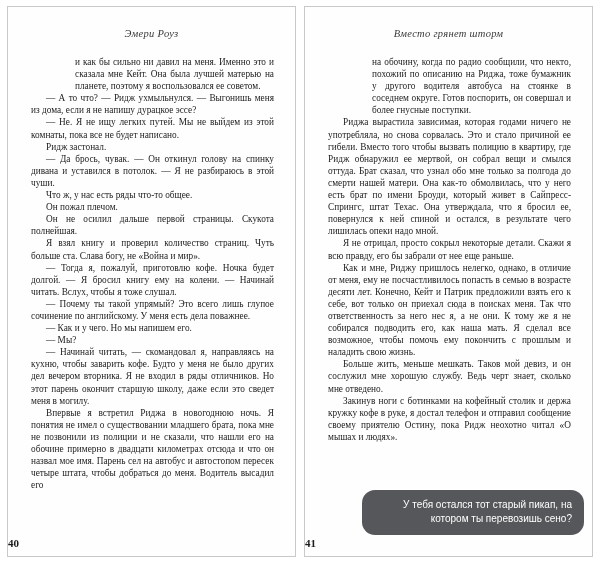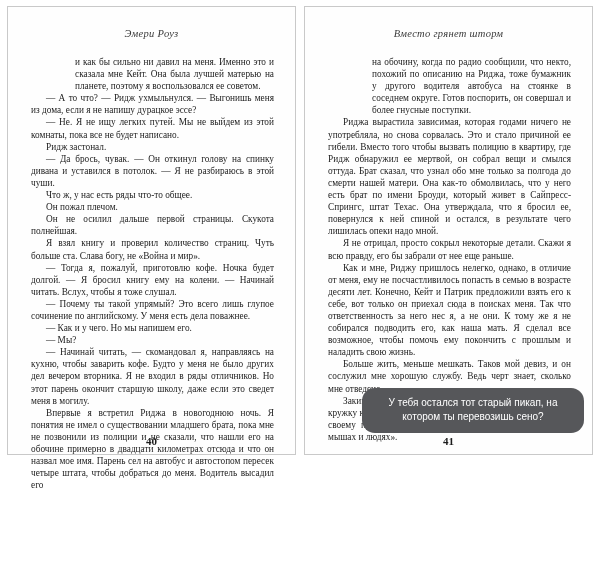--- a/index.html
+++ b/index.html
@@ -11,21 +11,21 @@
     overflow: hidden;
   }
   .spread {
     position: absolute;
     inset: 0;
     background: #ffffff;
   }
   .page {
     position: absolute;
     top: 6px;
-    height: 449px;
+    height: 551px;
     width: 289px;
     background: #fefefe;
     border: 1px solid #c9c9c9;
   }
   .page.left  { left: 7px; }
   .page.right { left: 304px; }
   .running-head {
     margin-top: 21px;
     text-align: center;
     font-style: italic;
@@ -44,38 +44,38 @@
     hyphens: auto;
     -webkit-hyphens: auto;
   }
   .body-text .para { text-indent: 15px; }
   .body-text .para:first-child { text-indent: 0; margin-left: 44px; }
   .page-number {
     position: absolute;
     bottom: 7px;
     left: 0;
     right: 0;
-    text-align: center;
+    text-align: left;
     font-weight: bold;
     font-size: 11px;
     color: #1c1c1c;
   }
   .bubble {
     position: absolute;
     right: 8px;
     bottom: 21px;
     width: 222px;
     background: #56575a;
     color: #ffffff;
     border-radius: 13px;
     padding: 8px 12px 9px 12px;
     font-family: "Liberation Sans", sans-serif;
     font-size: 10px;
     line-height: 14px;
-    text-align: center;
+    text-align: right;
   }
 </style>
 </head>
 <body>
 
 <div class="spread">
 
   <div class="page left">
     <div class="running-head">Эмери Роуз</div>
     <div class="body-text">

